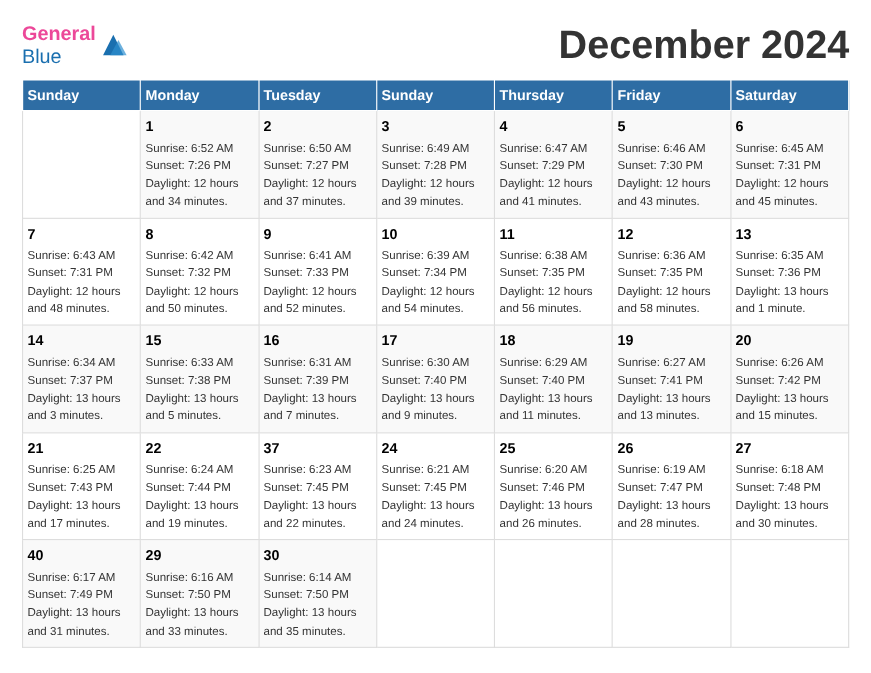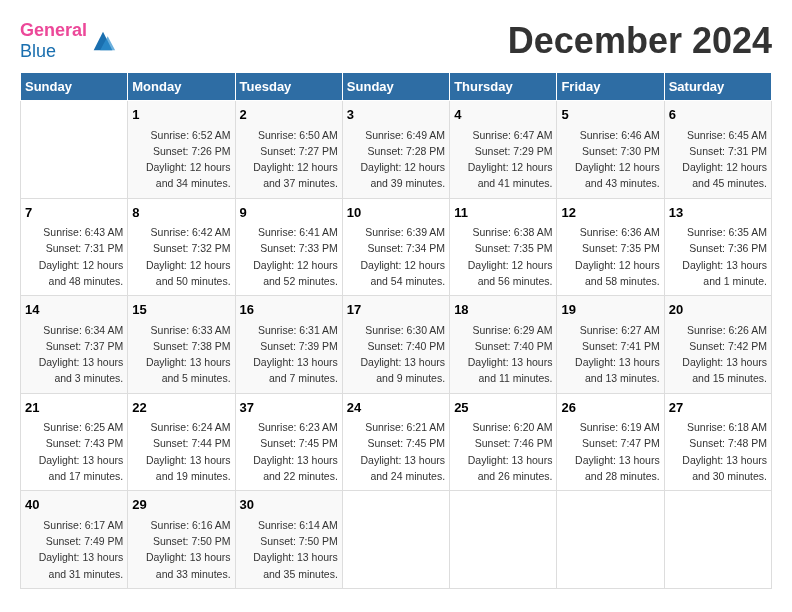--- a/index.html
+++ b/index.html
@@ -82,21 +82,20 @@
     .day-number {
       font-weight: bold;
       font-size: 13px;
       display: block;
       margin-bottom: 2px;
     }
     .day-info {
       font-size: 10.5px;
       color: #333;
       line-height: 1.55;
-      text-align: right;
     }
     .empty-cell {
       background: #fff;
     }
   </style>
 </head>
 <body>
 
 <div class="header-section">
   <div class="logo">

